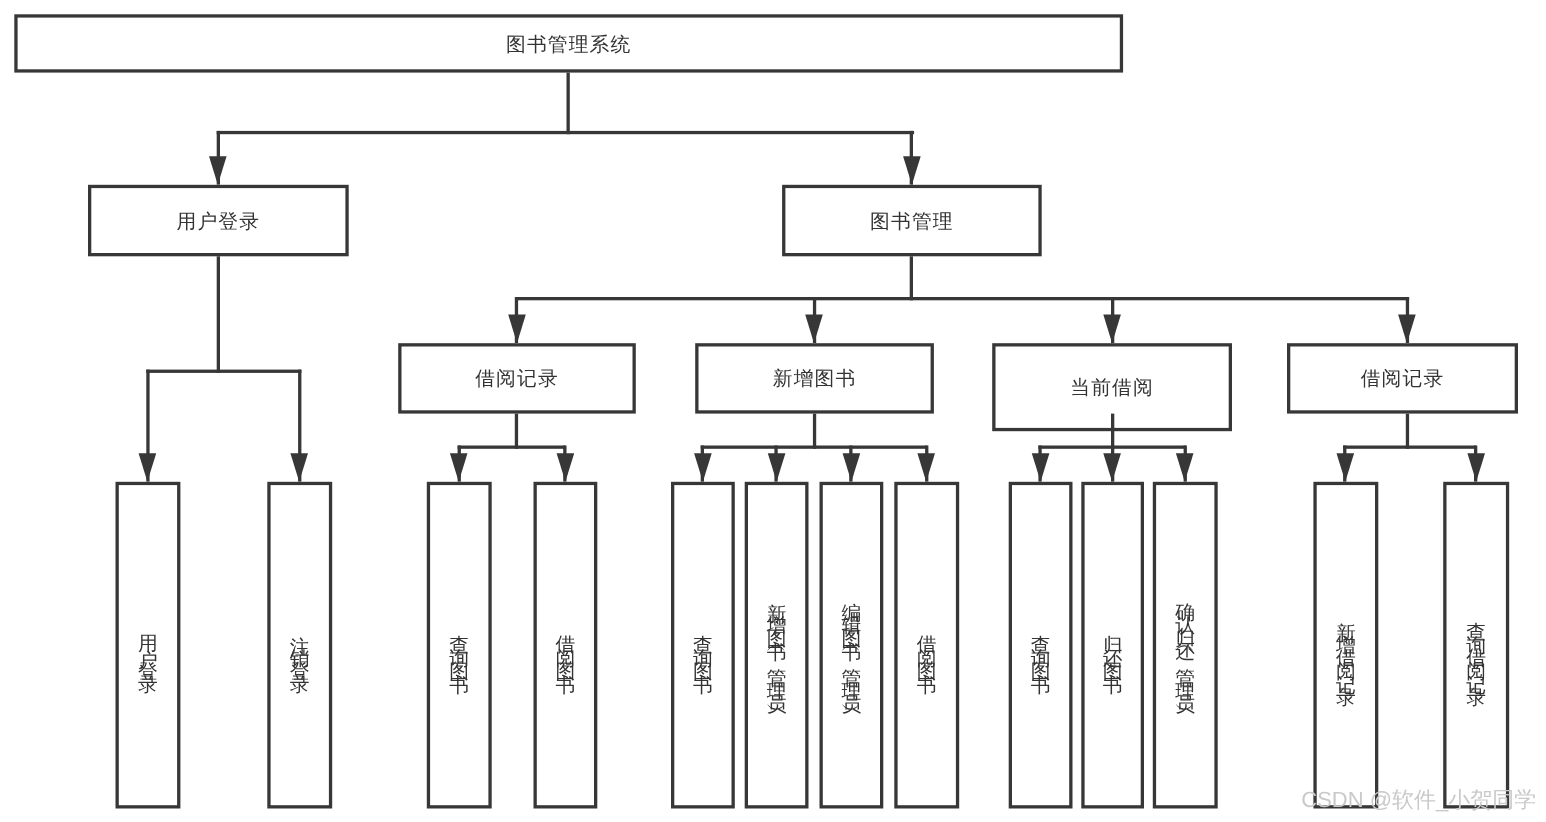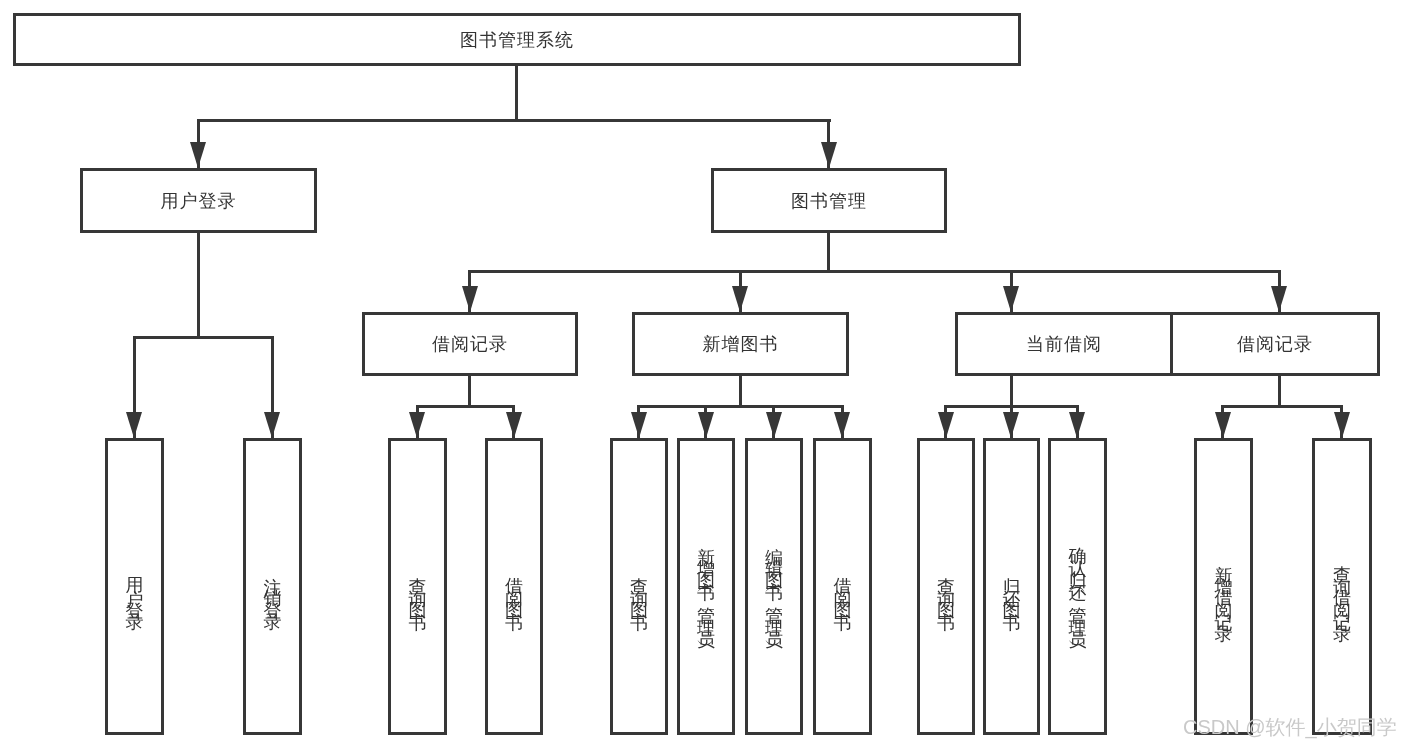--- a/index.html
+++ b/index.html
@@ -78,21 +78,21 @@
   <div class="arrow" style="left:1003px;top:286px"></div>
   <div class="vline" style="left:1278px;top:270px;height:42px"></div>
   <div class="arrow" style="left:1271px;top:286px"></div>
 
   <div class="box" style="left:362px;top:312px;width:216px;height:64px">
     <span>借阅记录</span>
   </div>
   <div class="box" style="left:632px;top:312px;width:217px;height:64px">
     <span>新增图书</span>
   </div>
-  <div class="box" style="left:955px;top:312px;width:218px;height:64px">
+  <div class="box" style="left:902px;top:312px;width:218px;height:80px">
     <span>当前借阅</span>
   </div>
   <div class="box" style="left:1170px;top:312px;width:210px;height:64px">
     <span>借阅记录</span>
   </div>
 
   <div class="vline" style="left:468px;top:376px;height:32px"></div>
   <div class="hline" style="left:416px;top:405px;width:98px"></div>
   <div class="vline" style="left:416px;top:405px;height:33px"></div>
   <div class="arrow" style="left:409px;top:412px"></div>

